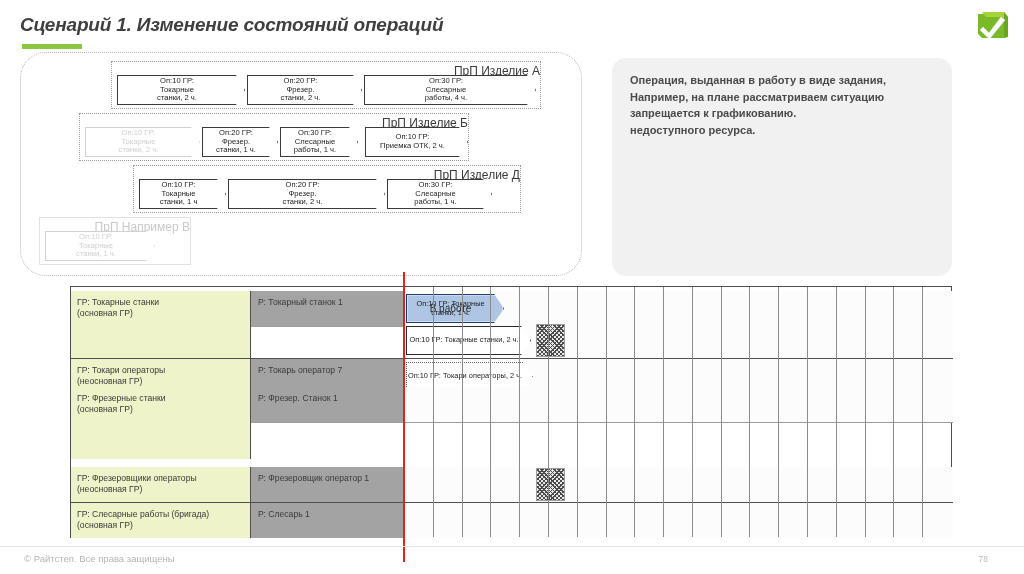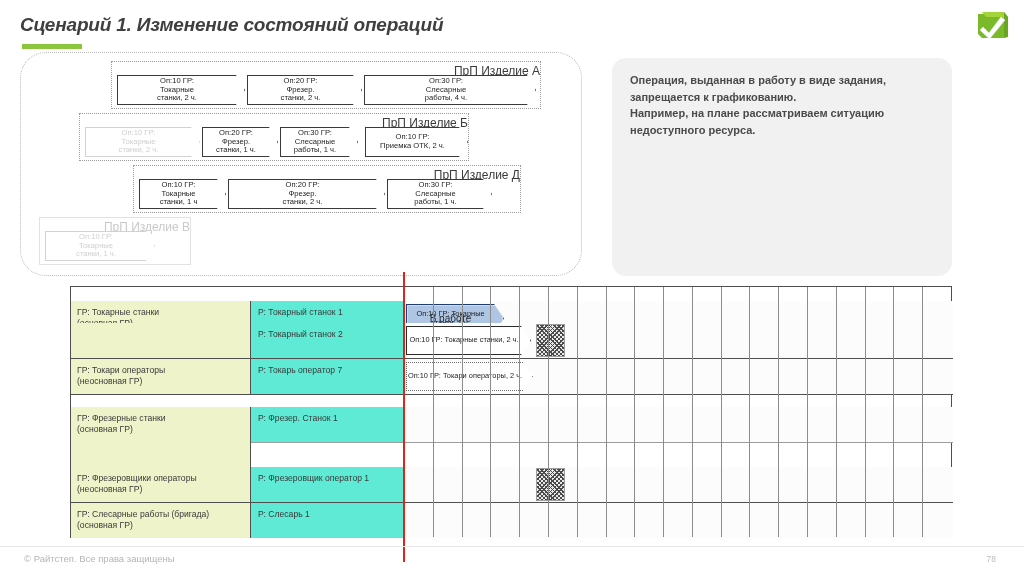--- a/index.html
+++ b/index.html
@@ -78,21 +78,21 @@
   .gcell-a{
     position:absolute;left:0;top:0;width:180px;height:100%;
     box-sizing:border-box;background:#eef3c9;
     border-right:1px solid #4f4f4f;
     font-size:8.6px;line-height:1.32;color:#3a3a3a;
     padding:6px 6px 0 6px;
   }
   .gcell-a.empty{background:#eef3c9;}
   .gcell-b{
     position:absolute;left:180px;top:0;width:153px;height:100%;
-    box-sizing:border-box;background:#5eead4;
+    box-sizing:border-box;background:#a3a3a3;
     border-right:1px solid #4f4f4f;
     font-size:8.6px;line-height:1.32;color:#3a3a3a;
     padding:6px 6px 0 7px;
   }
   .gtimeline{
     position:absolute;left:333px;top:0;right:0;height:100%;
     background:#fcfcfc;
   }
   .vline{position:absolute;top:0;bottom:0;width:1px;background:#8c8c8c;}
   
@@ -124,21 +124,21 @@
     background-color:#e9e9e9;
     border:1px solid #9d9d9d;box-sizing:border-box;
   }
   #nowline{
     position:absolute;left:403px;top:272px;width:2px;height:290px;
     background:#e2231a;
   }
   
   #footer-rule{position:absolute;left:0;top:546px;width:1024px;height:1px;background:#e7e7e7;}
   #copyright{position:absolute;left:24px;top:553px;font-size:9.5px;color:#b5b5b5;}
-  #pagenum{position:absolute;right:28px;top:554px;font-size:8.5px;color:#bdbdbd;}
+  #pagenum{position:absolute;right:36px;top:554px;font-size:8.5px;color:#bdbdbd;}
 </style>
 </head>
 <body>
 
 <div id="title">Сценарий 1. Изменение состояний операций</div>
 <div id="title-rule"></div>
 
 <div id="logo">
   <svg viewBox="0 0 42 38" width="42" height="38">
     <path d="M8 6 L30 6 L34 10 L34 30 L12 30 L8 26 Z" fill="#7ab929"></path>
@@ -225,43 +225,43 @@
   </div>
   <div class="op" style="left:366px;top:126px;width:105px;height:30px;">
     <span>
       <span class="ln">Оп:30 ГР:</span>
       <span class="ln">Слесарные</span>
       <span class="ln">работы, 1 ч.</span>
     </span>
   </div>
 
   <div class="prp-group faint" style="left:18px;top:164px;width:152px;height:48px;">
-    <div class="prp-label faint">ПрП Изделие В</div>
+    <div class="prp-label faint">ПрП Например В</div>
   </div>
   <div class="op ghost" style="left:24px;top:178px;width:110px;height:30px;">
     <span>
       <span class="ln">Оп:10 ГР:</span>
       <span class="ln">Токарные</span>
       <span class="ln">станки, 1 ч.</span>
     </span>
   </div>
 </div>
 
 <div id="note-panel">
   <div id="note-text">
     <div>Операция, выданная в работу в виде задания,</div>
+    <div>Например, на плане рассматриваем ситуацию</div>
     <div>запрещается к графикованию.</div>
-    <div>Например, на плане рассматриваем ситуацию</div>
     <div>недоступного ресурса.</div>
   </div>
 </div>
 
 <div id="gantt">
 
-  <div class="grow" style="top:14px;height:36px;padding-left:9px;">
+  <div class="grow" style="top:4px;height:36px;padding-left:9px;">
     <div class="gcell-a" style="height:72px;">
       <div>ГР: Токарные станки</div>
       <div>(основная ГР)</div>
     </div>
     <div class="gcell-b">
       <div>Р: Токарный станок 1</div>
     </div>
     <div class="gtimeline">
       <div class="gbar selected" style="left:2px;top:3px;width:98px;height:29px;">
         <span>
@@ -269,23 +269,20 @@
           <span class="ln">Токарные</span>
           <span class="ln">станки, 1 ч.</span>
         </span>
         <span class="over">В работе</span>
       </div>
     </div>
   </div>
 
   <div class="grow thick" style="top:36px;height:36px;">
     <div class="gcell-a empty"></div>
-    <div class="gcell-b">
-      <div>Р: Токарный станок 2</div>
-    </div>
     <div class="gtimeline">
       <div class="gbar" style="left:2px;top:3px;width:125px;height:29px;">
         <span>
           <span class="ln">Оп:10 ГР:</span>
           <span class="ln">Токарные</span>
           <span class="ln">станки, 2 ч.</span>
         </span>
       </div>
       <div class="hatch" style="left:132px;top:1px;width:29px;height:33px;"></div>
     </div>
@@ -303,21 +300,21 @@
       <div class="gbar dotted" style="left:2px;top:3px;width:127px;height:29px;">
         <span>
           <span class="ln">Оп:10 ГР:</span>
           <span class="ln">Токари</span>
           <span class="ln">операторы, 2 ч.</span>
         </span>
       </div>
     </div>
   </div>
 
-  <div class="grow" style="top:120px;height:36px;">
+  <div class="grow" style="top:100px;height:36px;">
     <div class="gcell-a" style="height:72px;">
       <div>ГР: Фрезерные станки</div>
       <div>(основная ГР)</div>
     </div>
     <div class="gcell-b">
       <div>Р: Фрезер. Станок 1</div>
     </div>
     <div class="gtimeline"></div>
   </div>
 

